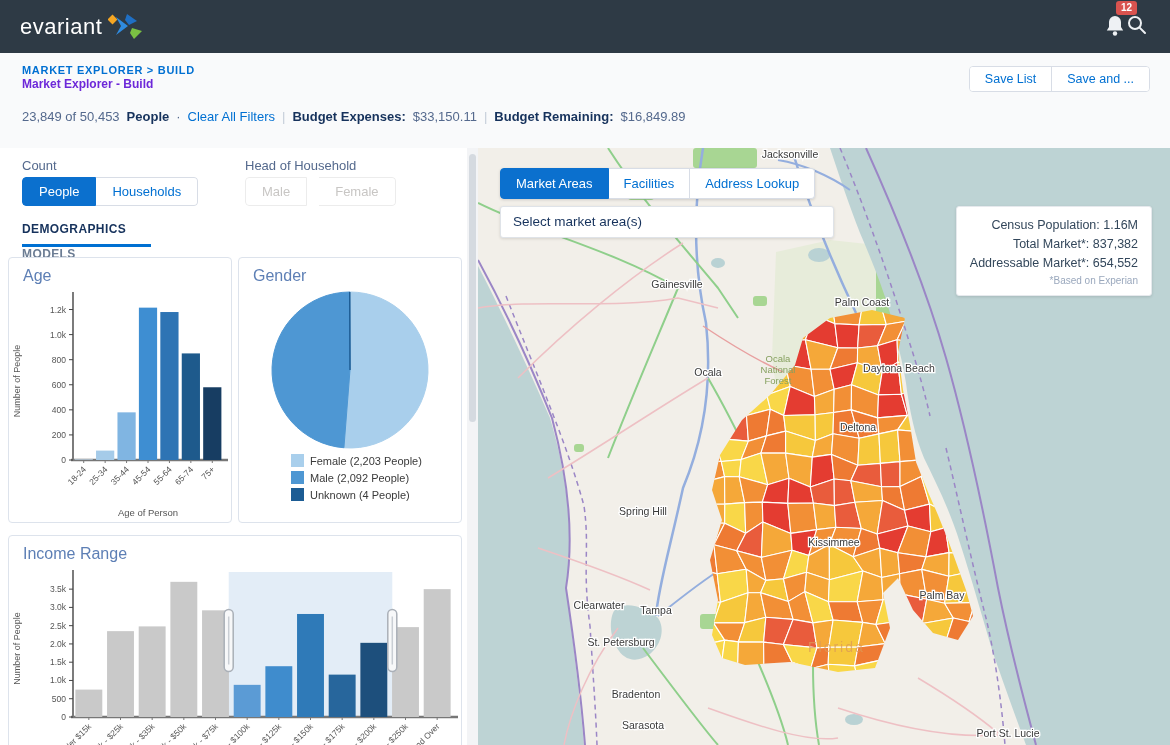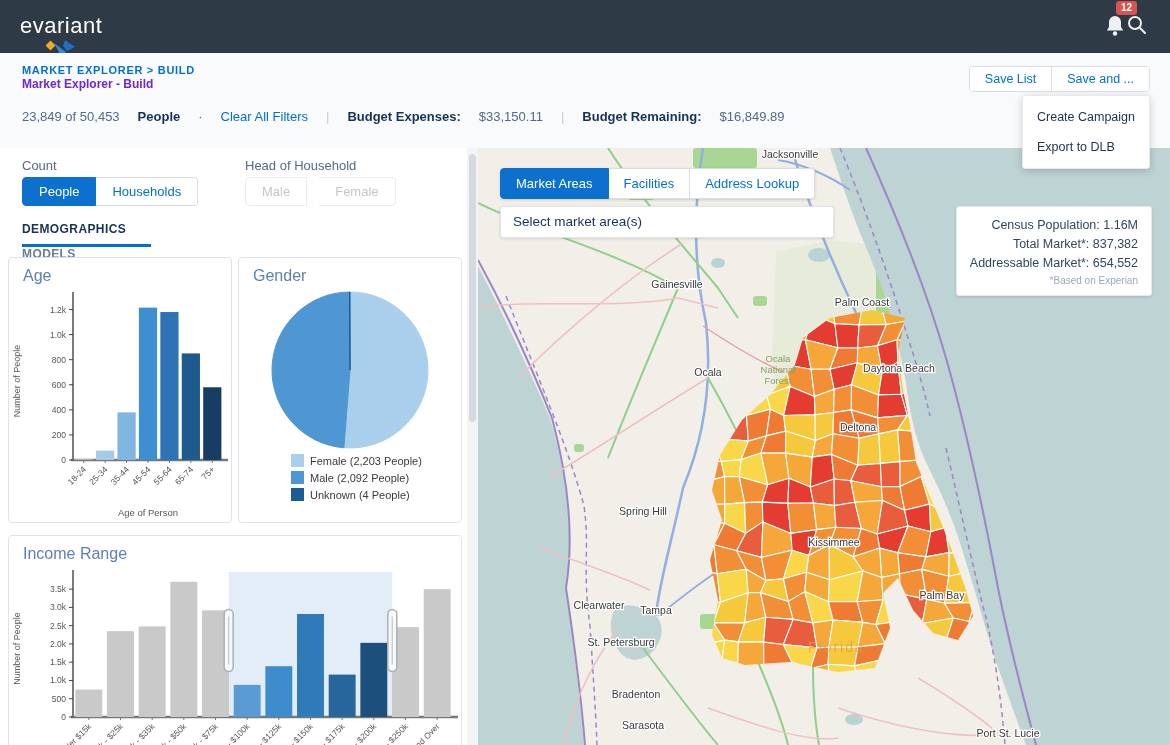--- a/index.html
+++ b/index.html
@@ -1,34 +1,34 @@
 <!DOCTYPE html>
 <html><head>
 <meta charset="utf-8">
 <style>
   html,body{margin:0;padding:0;}
   body{width:1170px;height:745px;overflow:hidden;font-family:"Liberation Sans",sans-serif;background:#eef1f4;position:relative;}
   .app{position:absolute;inset:0;width:1170px;height:745px;}
 
   
   .navbar{position:absolute;left:0;top:0;width:100%;height:53px;background:#2e3a45;}
-  .logo{position:absolute;left:20px;top:13px;display:flex;align-items:center;flex-direction:column;}
+  .logo{position:absolute;left:20px;top:13px;display:flex;align-items:center;}
   .logo-text{color:#fff;font-size:22px;letter-spacing:.5px;font-weight:400;}
   .logo-mark{margin-left:6px;position:relative;width:36px;height:28px;}
   .navicons{position:absolute;right:0;top:0;height:53px;display:flex;align-items:center;}
   .bell-wrap{position:relative;cursor:pointer;}
   .badge{position:absolute;left:12px;top:-12px;background:#d9534f;color:#fff;font-size:10px;font-weight:700;padding:2px 5px;border-radius:3px;line-height:1;}
   .badge:after{content:"";position:absolute;left:4px;bottom:-3px;border:3px solid transparent;border-top-color:#d9534f;}
   .search-wrap{margin-right:22px;cursor:pointer;}
 
   
   .header{position:absolute;left:0;top:53px;width:100%;height:95px;background:#f9fafb;}
   .breadcrumb{position:absolute;left:22px;top:11px;font-size:11px;font-weight:700;letter-spacing:.7px;color:#0070d2;}
   .page-title{position:absolute;left:22px;top:24px;font-size:12px;font-weight:700;color:#6d28d9;}
-  .stats{position:absolute;left:22px;top:56px;font-size:13px;color:#54698d;display:flex;gap:18px;align-items:center;white-space:nowrap;}
+  .stats{position:absolute;left:22px;top:56px;font-size:13px;color:#54698d;display:flex;gap:7px;align-items:center;white-space:nowrap;}
   .stats .bold{color:#16325c;font-weight:700;}
   .stats .link{color:#0070d2;cursor:pointer;}
   .stats .pipe{color:#c3ccd8;}
   .btn-group{position:absolute;right:20px;top:13px;display:flex;background:#fff;border:1px solid #d8dde6;border-radius:4px;overflow:hidden;}
   .btn-group .btn{padding:5px 15px;font-size:12.5px;color:#0070d2;background:#fff;border:none;cursor:pointer;font-family:inherit;}
   .btn-group .btn + .btn{border-left:1px solid #d8dde6;}
   .dropdown{position:absolute;right:20px;top:42px;min-width:106px;background:#fff;border:1px solid #e6e9ee;border-radius:3px;box-shadow:0 2px 8px rgba(0,0,0,.18);padding:6px 0;z-index:60;}
   .dropdown .item{padding:8px 14px;font-size:12.5px;color:#23364e;white-space:nowrap;cursor:pointer;}
 
   
@@ -111,24 +111,20 @@
       <span class="pipe">|</span>
       <span class="bold">Budget Expenses:</span>
       <span>$33,150.11</span>
       <span class="pipe">|</span>
       <span class="bold">Budget Remaining:</span>
       <span>$16,849.89</span>
     </div>
     <div class="btn-group">
       <button class="btn">Save List</button>
       <button class="btn">Save and ...</button>
-    </div>
-    <div class="dropdown">
-      <div class="item">Create Campaign</div>
-      <div class="item">Export to DLB</div>
     </div>
   </div>
 
   <div class="left-panel">
     <div class="flabel" style="left:22px;top:10px;">Count</div>
     <div class="toggle" style="left:22px;top:29px;">
       <button class="opt active">People</button>
       <button class="opt">Households</button>
     </div>
     <div class="flabel" style="left:245px;top:10px;">Head of Household</div>

